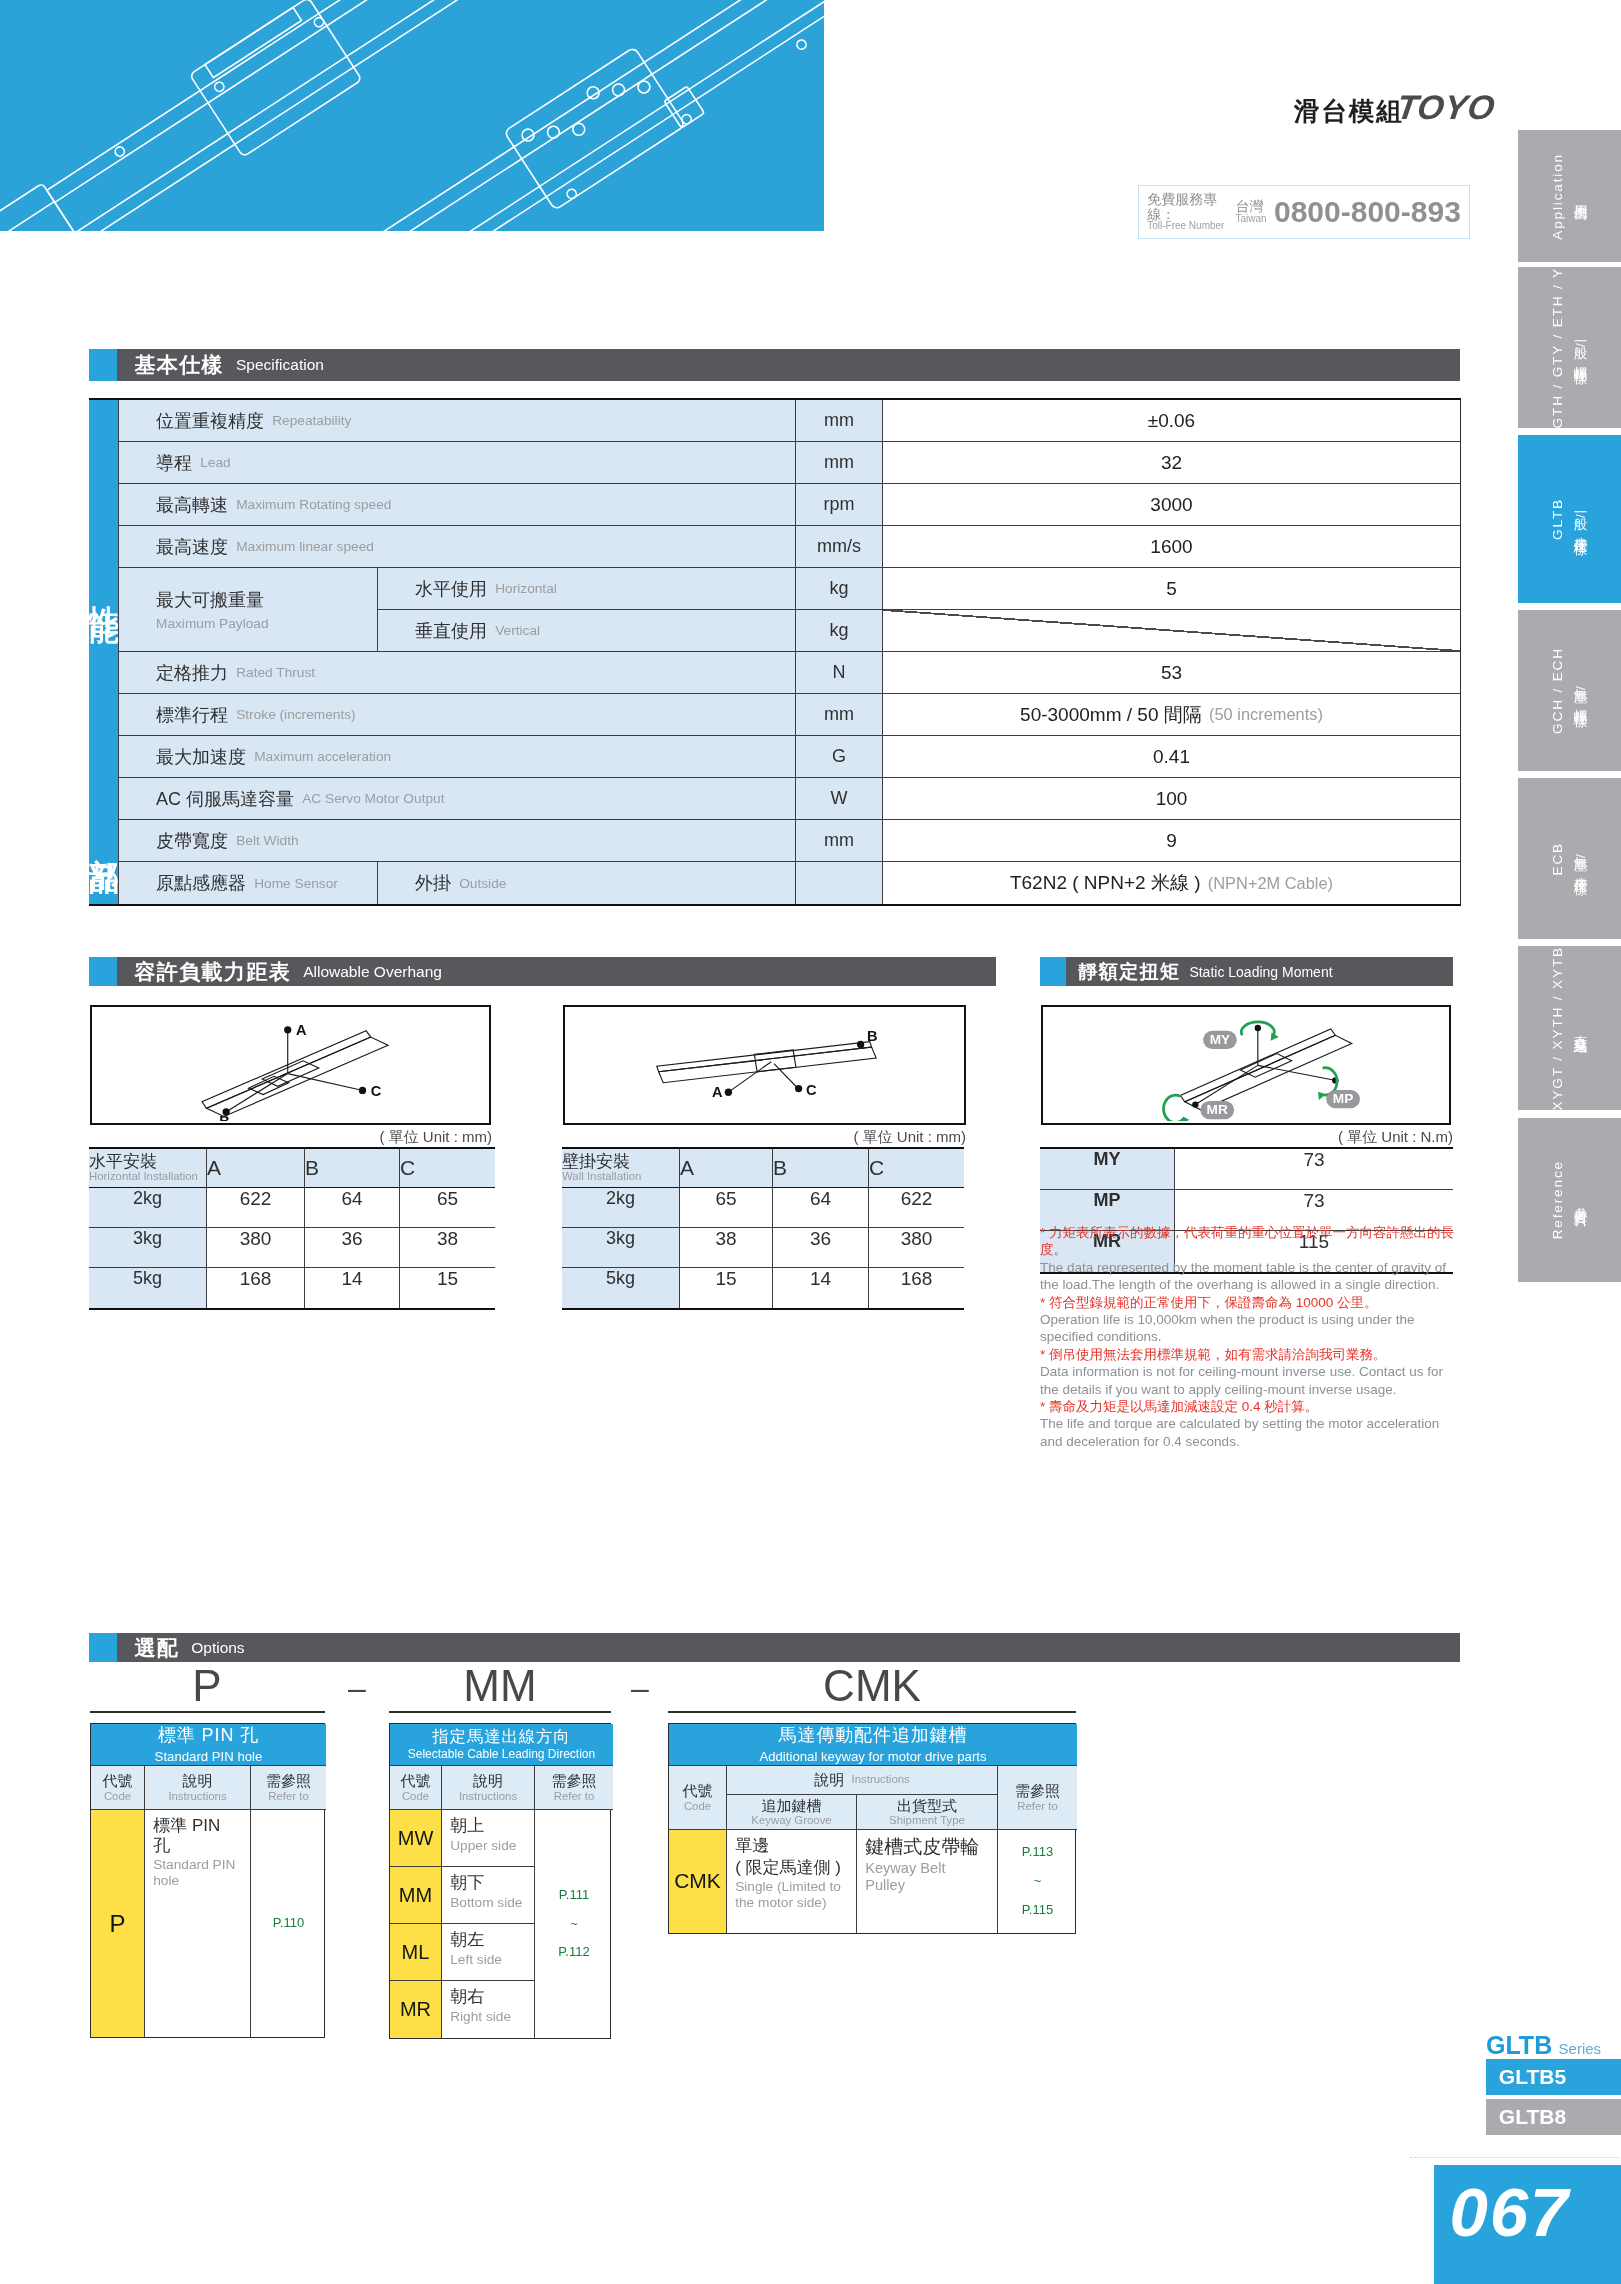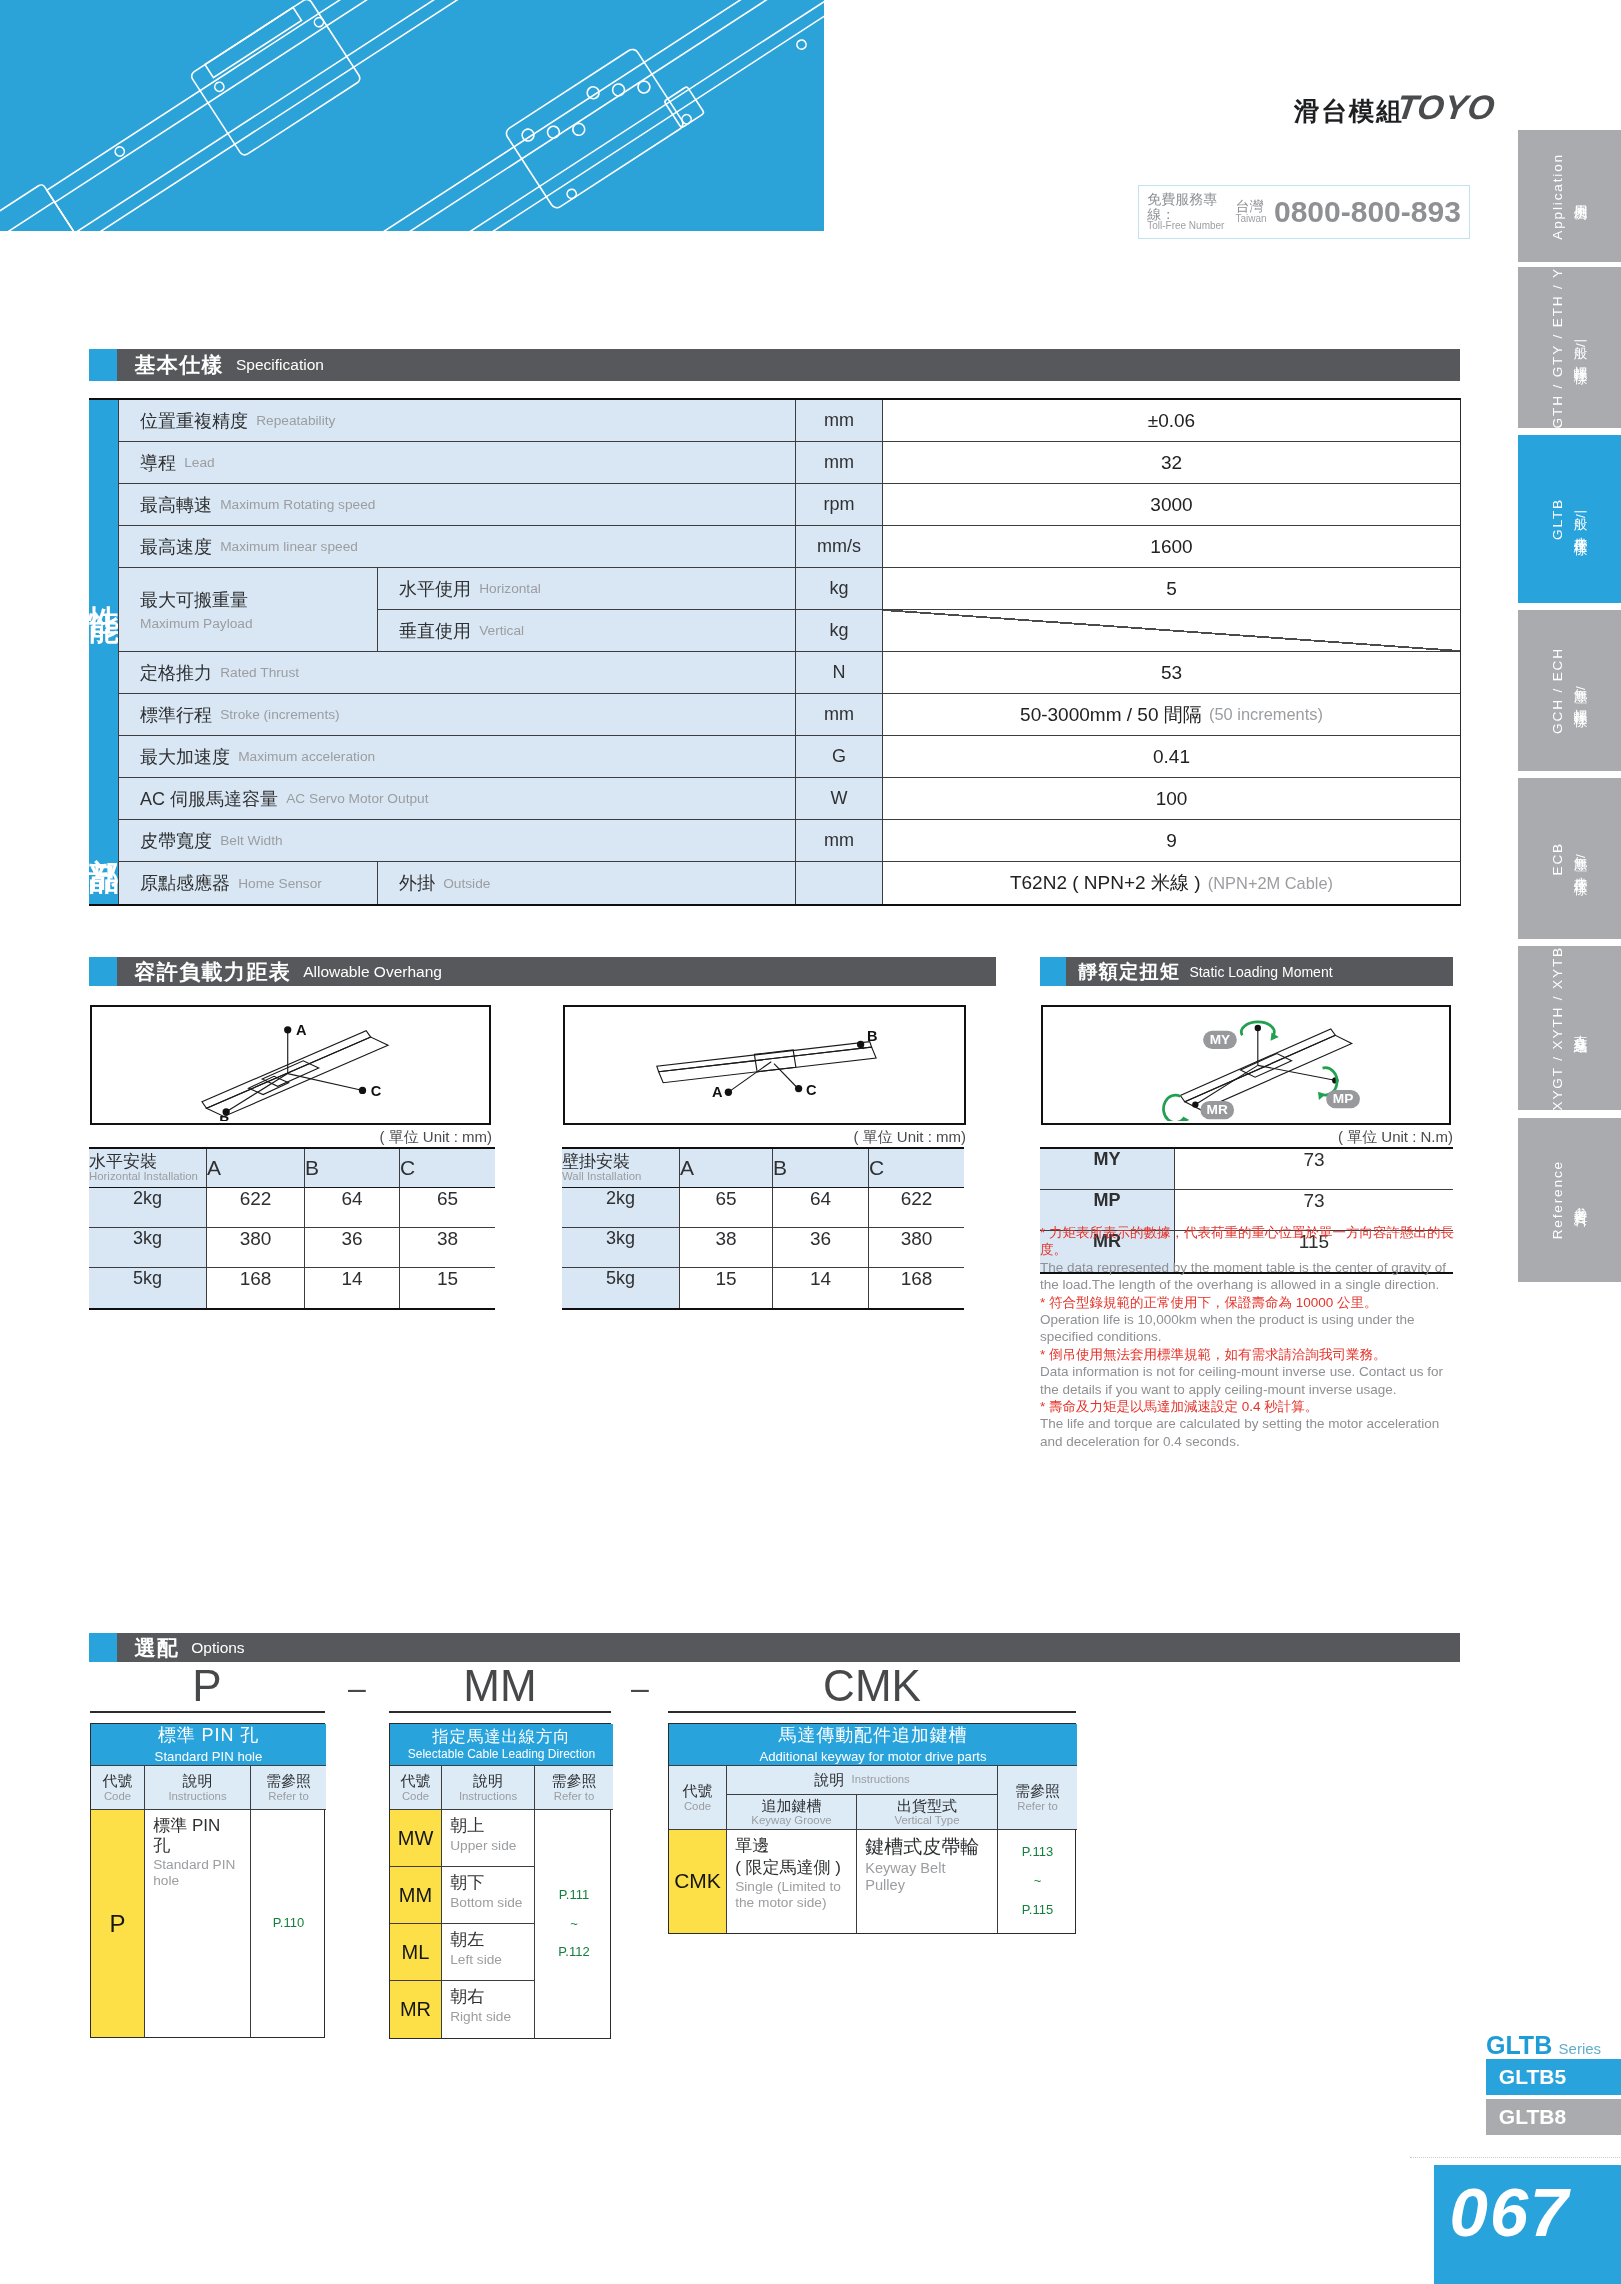--- a/index.html
+++ b/index.html
@@ -32,21 +32,21 @@
   .stab.blue{background:#29A3DC}
   
   #specTable{position:absolute;left:89px;top:398px;width:1371px;display:grid;
              grid-template-columns:29px 259px 418px 87px 578px;
              grid-template-rows:repeat(12,42px);
              border-top:2.7px solid #0f0f0f;border-bottom:2.7px solid #0f0f0f;border-right:0.9px solid #2b2b2b;box-sizing:content-box}
   .c{border-bottom:0.9px solid #3d3d3f;border-left:0.9px solid #3d3d3f;display:flex;align-items:center;box-sizing:border-box}
   .lastrow{border-bottom:none}
   .band{grid-column:1;background:#29A3DC;border-left:none;border-bottom:none;color:#fff;
         writing-mode:vertical-rl;justify-content:center;font-size:30px;font-weight:bold;letter-spacing:7.3px;display:flex;align-items:center}
-  .lab{background:#D9E7F4;padding-left:21px;gap:8.2px}
+  .lab{background:#D9E7F4;padding-left:37px;gap:8.2px}
   .lab .zh{font-size:18px;color:#2f3032}
   .lab .en{font-size:13.7px;color:#9B9DA0}
   .labcol{flex-direction:column;justify-content:center;align-items:flex-start;gap:4.6px}
   .unit{background:#D9E7F4;justify-content:center;font-size:18px;color:#2f3032}
   .val{background:#fff;justify-content:center;font-size:19px;color:#222;gap:7.3px}
   .val .note{color:#9B9DA0;font-size:16.4px}
   .crossed{background-image:linear-gradient(to top right,transparent calc(50% - 0.9px),#4a4a4a calc(50% - 0.9px),#4a4a4a calc(50% + 0.9px),transparent calc(50% + 0.9px))}
   
   .otable{position:absolute;display:grid;border-top:2.7px solid #0f0f0f;border-bottom:2.7px solid #0f0f0f;box-sizing:content-box}
   .oc{border-bottom:0.9px solid #3d3d3f;border-left:0.9px solid #3d3d3f;display:flex;align-items:flex-start;justify-content:center;box-sizing:border-box}
@@ -547,21 +547,21 @@
     <div class="op colhead" style="grid-row:2;grid-column:2/4;flex-direction:row;gap:7.3px">
         <span class="zh">說明</span>
         <span class="en">Instructions</span>
       </div>
     <div class="op colhead" style="grid-row:3;grid-column:2">
         <span class="zh">追加鍵槽</span>
         <span class="en">Keyway Groove</span>
       </div>
     <div class="op colhead" style="grid-row:3;grid-column:3">
         <span class="zh">出貨型式</span>
-        <span class="en">Vertical Type</span>
+        <span class="en">Shipment Type</span>
       </div>
     <div class="op colhead" style="grid-row:2/4;grid-column:4">
         <span class="zh">需參照</span>
         <span class="en">Refer to</span>
       </div>
     <div class="op codecell noleft nobot" style="grid-row:4;grid-column:1;font-size:21px">CMK</div>
     <div class="op instr nobot" style="grid-row:4;grid-column:2">
       <span class="zh">單邊</span>
       <span class="zh">( 限定馬達側 )</span>
       <span class="en">Single (Limited to the motor side)</span>

